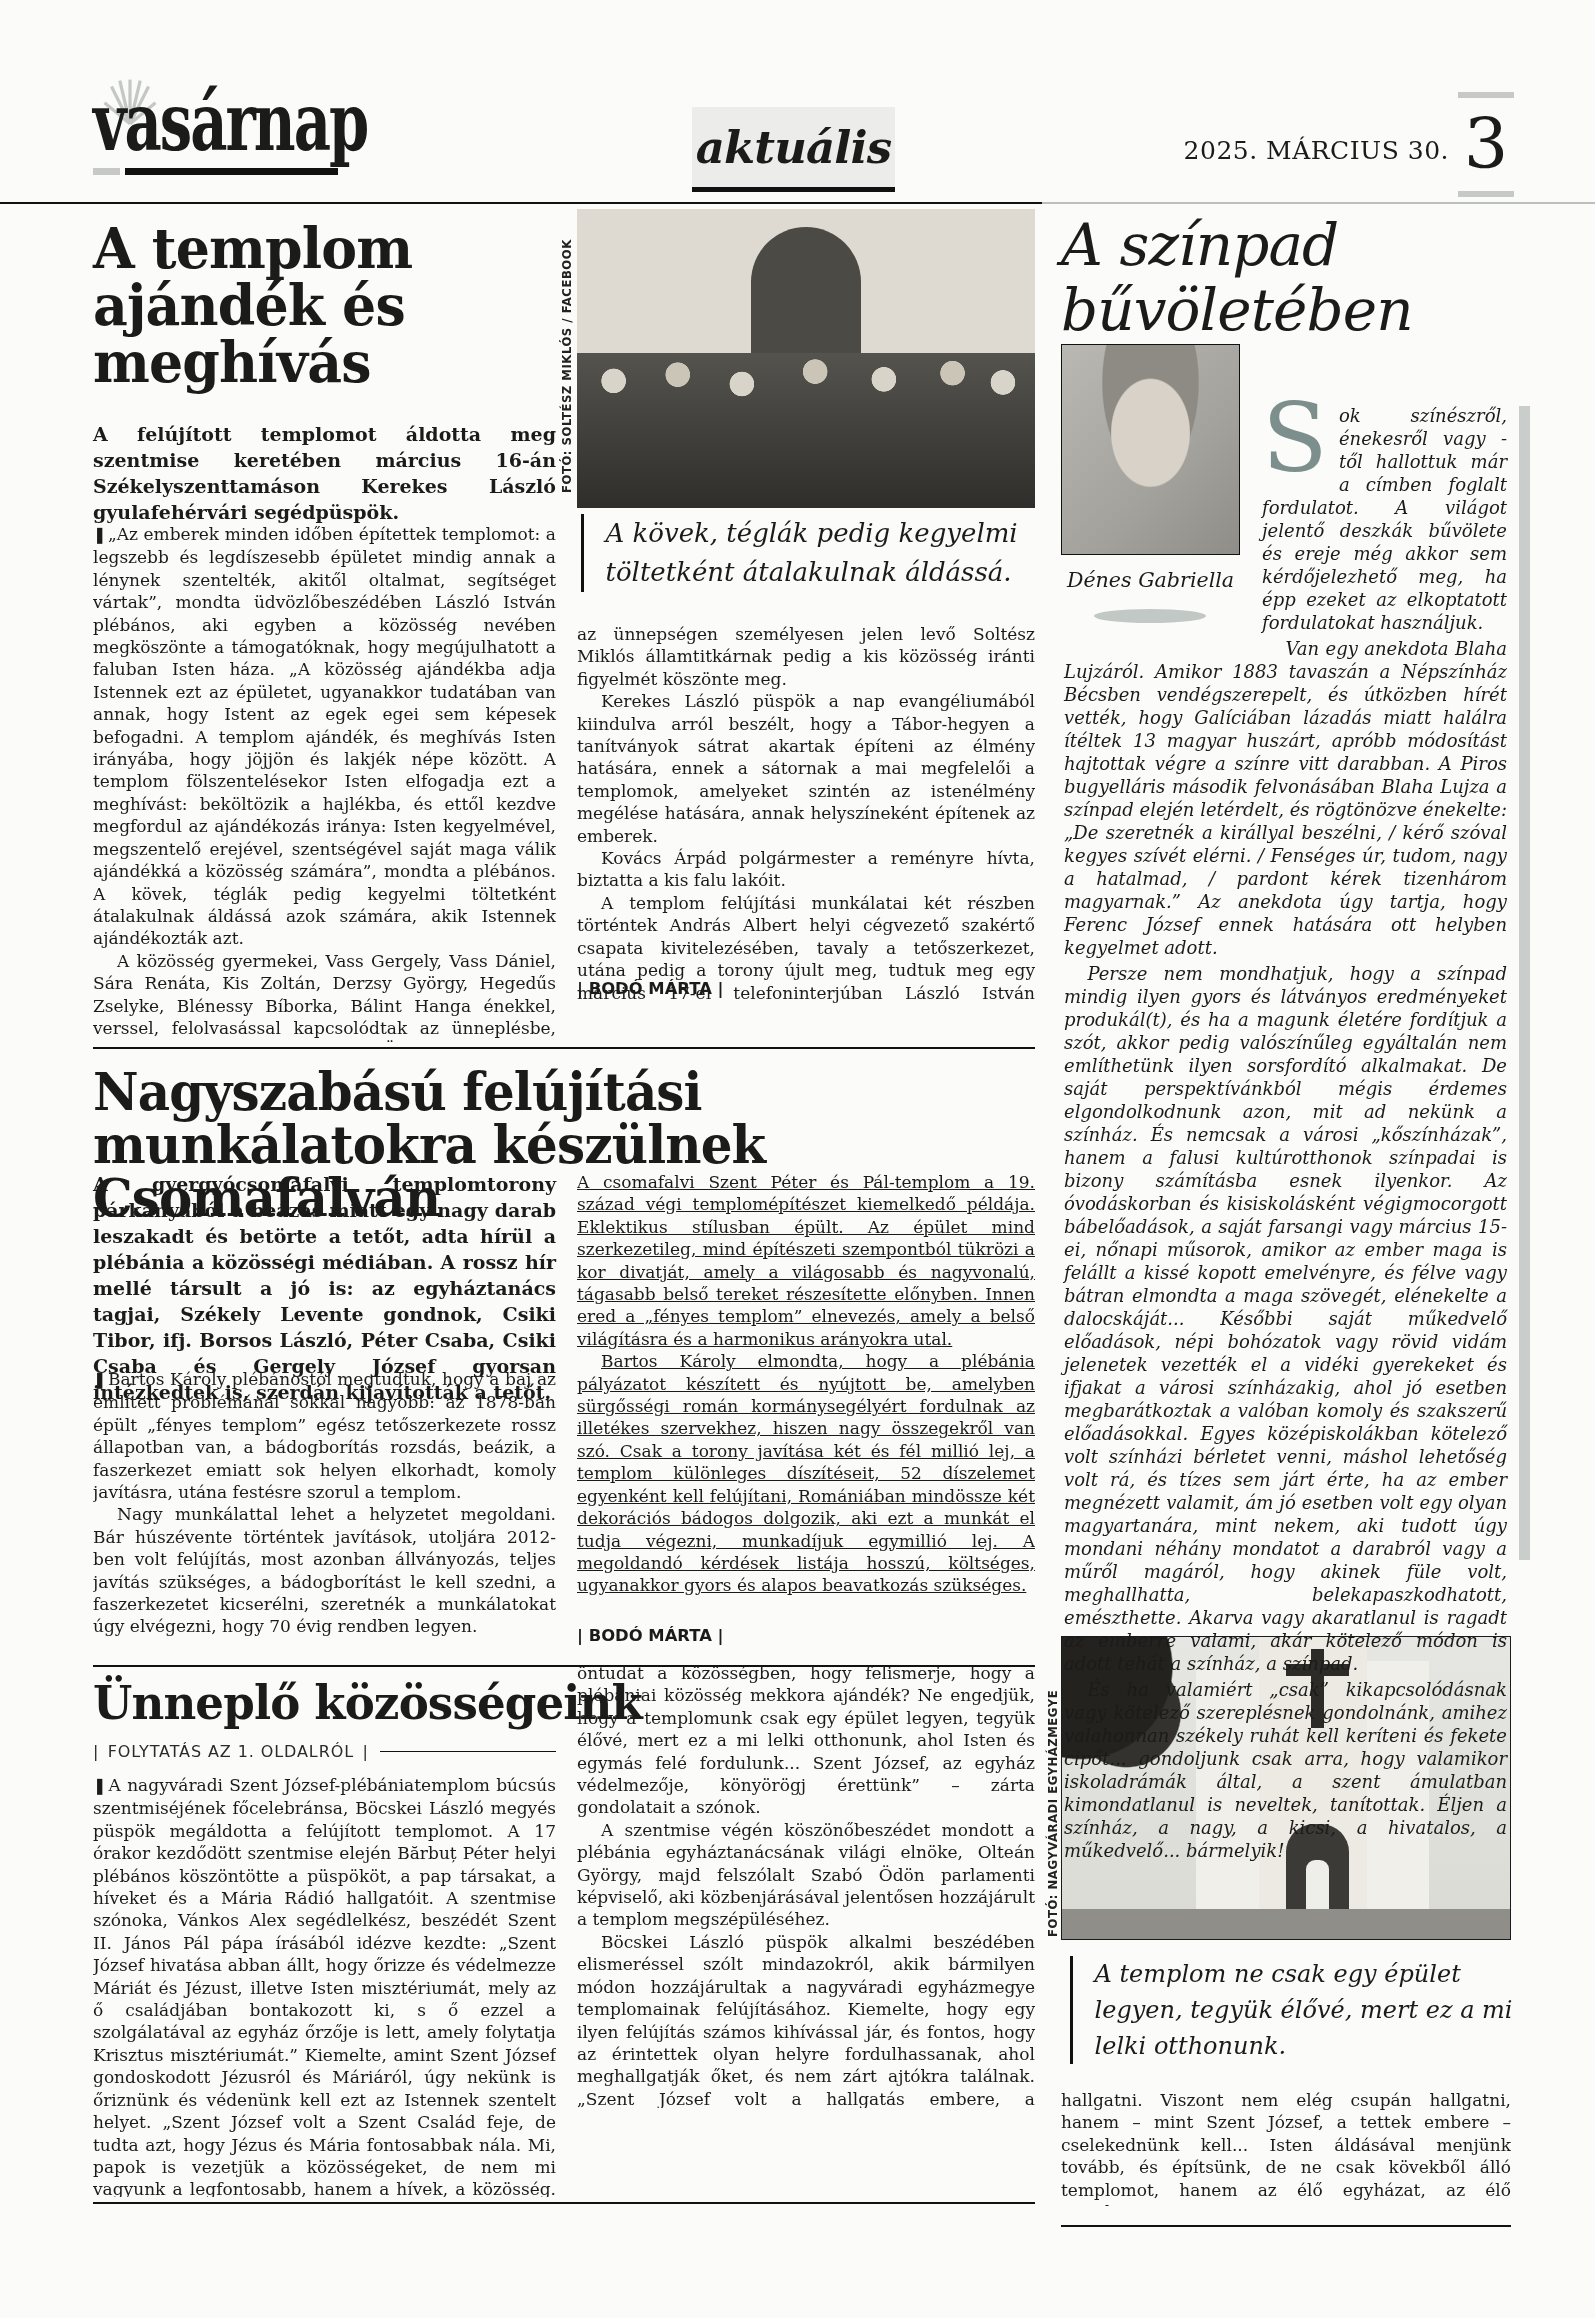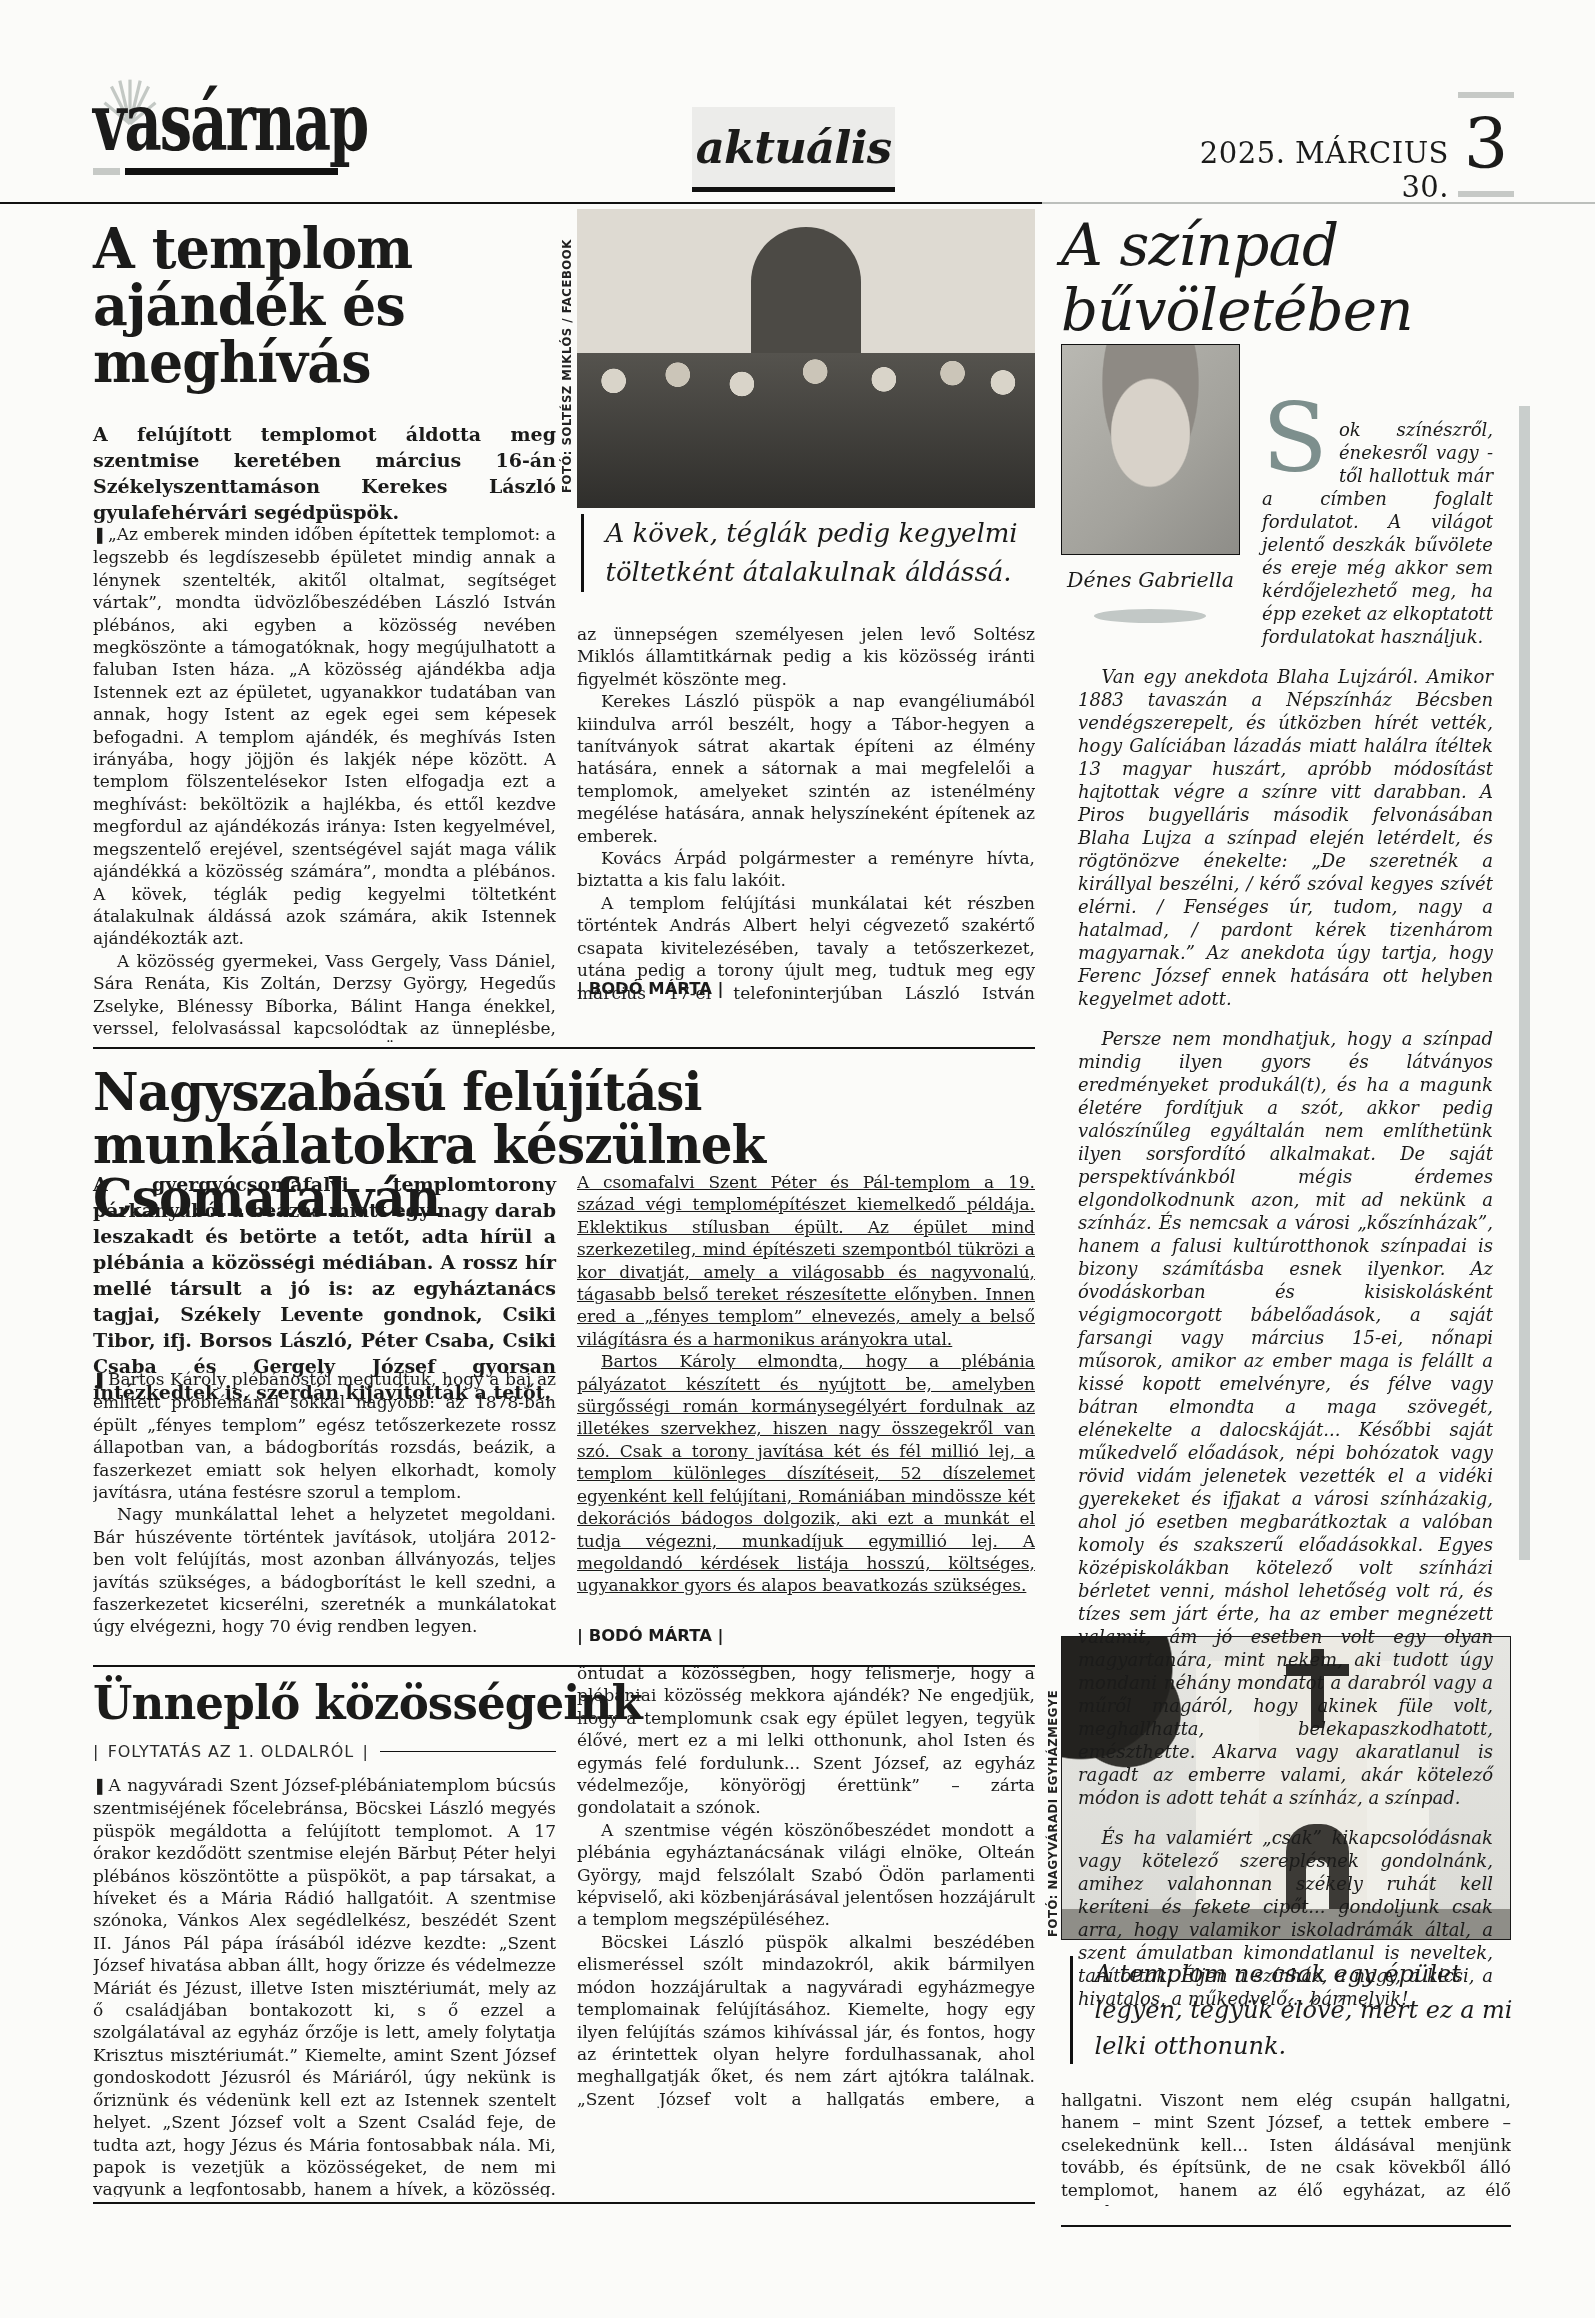--- a/index.html
+++ b/index.html
@@ -9,21 +9,21 @@
   
   .masthead{left:93px;top:82px;width:327px;height:93px;}
   .masthead-word{font-size:80px;font-weight:700;letter-spacing:-2.8px;line-height:1;
         transform:scaleX(0.72);transform-origin:left bottom;white-space:nowrap;}
   .sunburst{left:102px;top:75px;}
   .mast-underline-gray{left:93px;top:168px;width:27px;height:7px;background:#c6c9c6;}
   .mast-underline-black{left:125px;top:168px;width:213px;height:7px;background:#111;}
   .section-box{left:692px;top:107px;width:203px;height:80px;background:#ececea;
         border-bottom:5.6px solid #111;display:flex;align-items:center;justify-content:center;}
   .section-label{font-style:italic;font-weight:700;font-size:45px;letter-spacing:-0.9px;}
-  .page-date{left:1178px;top:136px;width:271px;text-align:right;font-size:29px;letter-spacing:0.5px;}
+  .page-date{left:1178px;top:136px;width:271px;text-align:right;font-size:25px;letter-spacing:0.5px;}
   .page-num-wrap{left:1458px;top:92px;width:56px;height:107px;text-align:center;}
   .page-num-bar{width:56px;height:6px;background:#c6c9c6;margin:0 auto;}
   .page-num{font-size:70px;line-height:93px;font-weight:400;}
   .header-rule-left{left:0;top:202px;width:1042px;height:2.3px;background:#111;}
   .header-rule-right{left:1042px;top:202px;width:553px;height:2.3px;background:#bcbfbc;}
   
   .headline{font-weight:700;letter-spacing:-0.9px;line-height:1.02;transform:scaleX(0.96);transform-origin:left top;}
   .lead{font-weight:700;font-size:19px;line-height:26px;text-align:justify;}
   .bodycol{font-size:17px;line-height:22.4px;text-align:justify;}
   .bodycol p{margin:0;text-indent:24px;}
@@ -69,21 +69,21 @@
   .ph2-figure{position:absolute;left:54.5%;top:74%;width:5%;height:26%;background:#efefe9;border-radius:9.3px 9.3px 0 0;}
   .ph2-tree{position:absolute;left:-6%;top:-8%;width:34%;height:60%;background:
        radial-gradient(circle at 30% 30%, #23221f 0 55%, transparent 56%),
        radial-gradient(circle at 60% 55%, #33322e 0 40%, transparent 41%);}
   .ph2-ground{position:absolute;left:0;bottom:0;width:100%;height:10%;background:#8f8e88;}
   
   .opinion-title{left:1061px;top:213px;width:449px;font-style:italic;font-weight:400;
         font-size:58px;line-height:1.12;letter-spacing:-0.9px;}
   .opinion-graybar{left:1519px;top:406px;width:11.2px;height:1154px;background:#c9cecc;}
   .opinion-body{left:1061px;top:346px;width:449px;font-style:italic;font-size:18px;line-height:23px;text-align:justify;}
-  .opinion-body p{margin:17px;text-indent:23.4px;}
+  .opinion-body p{margin:3px;text-indent:23.4px;}
   .opinion-body p:first-child{text-indent:0;}
   .portrait-float{float:left;width:201px;height:303px;}
   .dropcap{float:left;font-size:96px;line-height:75px;font-style:normal;
         color:#7d8f8d;margin:55px 11.2px 0 0;font-weight:400;}
   .opinion-paras{padding-top:55px;}
 </style>
 </head>
 <body>
 
 <div id="page">

